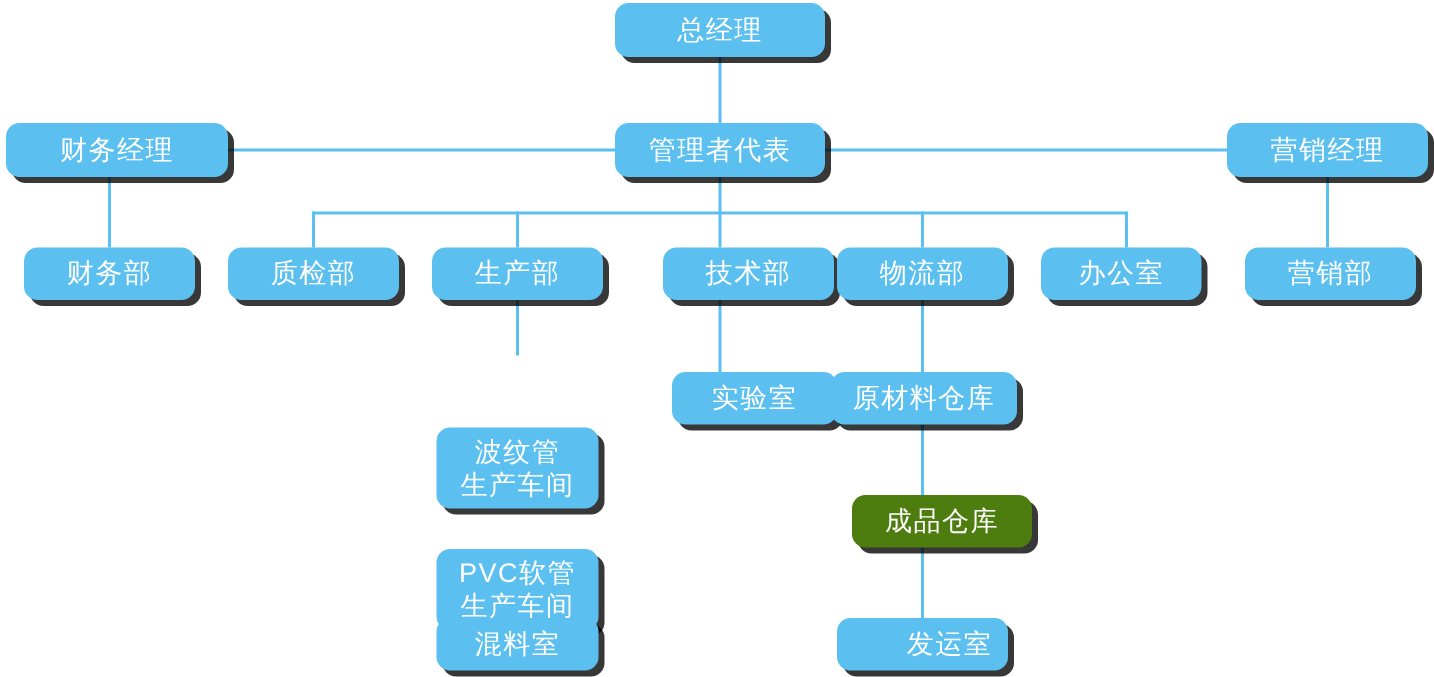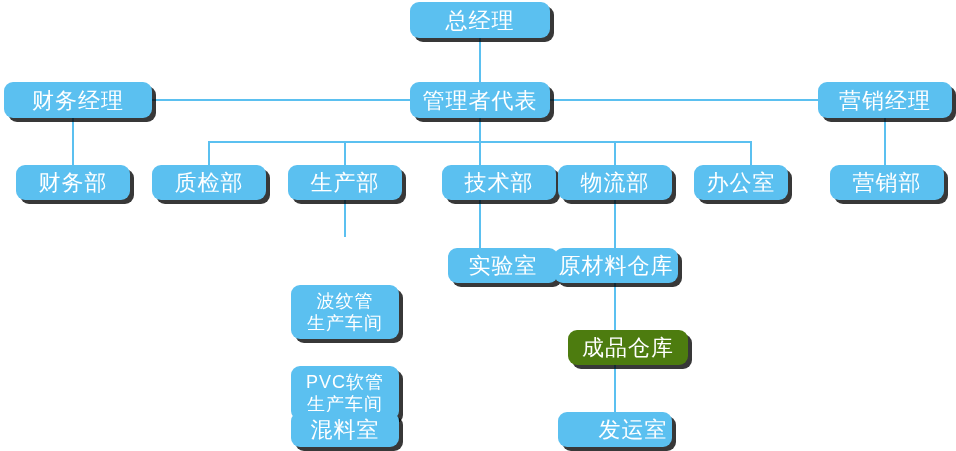--- a/index.html
+++ b/index.html
@@ -17,21 +17,21 @@
     position: relative;
     width: 956px;
     height: 451px;
   }
   .node {
     position: absolute;
     box-sizing: border-box;
     background: #5BC0F0;
     border-radius: 9px;
     color: #ffffff;
-    font-size: 22px;
+    font-size: 18px;
     line-height: 23px;
     display: flex;
     align-items: center;
     justify-content: center;
     text-align: center;
     box-shadow: 4px 4px 0 rgba(0,0,0,0.78);
     letter-spacing: 1px;
     z-index: 3;
     white-space: pre-line;
   }
@@ -75,21 +75,21 @@
   <div class="node" style="left: 410px; top: 2px; width: 140px; height: 36px; background: rgb(91, 192, 240); color: rgb(255, 255, 255);">总经理</div>
   <div class="node" style="left: 4px; top: 82px; width: 148px; height: 36px; background: rgb(91, 192, 240); color: rgb(255, 255, 255);">财务经理</div>
   <div class="node" style="left: 410px; top: 82px; width: 140px; height: 36px; background: rgb(91, 192, 240); color: rgb(255, 255, 255);">管理者代表</div>
   <div class="node" style="left: 16px; top: 165px; width: 114px; height: 35px; background: rgb(91, 192, 240); color: rgb(255, 255, 255);">财务部</div>
 
   <div class="node" style="left: 818px; top: 82px; width: 134px; height: 36px; background: rgb(91, 192, 240); color: rgb(255, 255, 255);">营销经理</div>
   <div class="node" style="left: 152px; top: 165px; width: 114px; height: 35px; background: rgb(91, 192, 240); color: rgb(255, 255, 255);">质检部</div>
   <div class="node" style="left: 288px; top: 165px; width: 114px; height: 35px; background: rgb(91, 192, 240); color: rgb(255, 255, 255);">生产部</div>
   <div class="node" style="left: 424px; top: 165px; width: 114px; height: 35px; background: rgb(91, 192, 240); color: rgb(255, 255, 255); margin-left: 18px;">技术部</div>
   <div class="node" style="left: 558px; top: 165px; width: 114px; height: 35px; background: rgb(91, 192, 240); color: rgb(255, 255, 255);">物流部</div>
-  <div class="node" style="left: 694px; top: 165px; width: 94px; height: 35px; background: rgb(91, 192, 240); color: rgb(255, 255, 255);">办公室</div>
+  <div class="node" style="left: 694px; top: 165px; width: 107px; height: 35px; background: rgb(91, 192, 240); color: rgb(255, 255, 255);">办公室</div>
   <div class="node" style="left: 830px; top: 165px; width: 114px; height: 35px; background: rgb(91, 192, 240); color: rgb(255, 255, 255);">营销部</div>
 
   <div class="node two-line" style="left: 291px; top: 237px; width: 108px; height: 54px; background: rgb(91, 192, 240); color: rgb(255, 255, 255);">波纹管
 生产车间</div>
   <div class="node two-line" style="left: 291px; top: 318px; width: 108px; height: 54px; background: rgb(91, 192, 240); color: rgb(255, 255, 255);">PVC软管
 生产车间</div>
   <div class="node" style="left: 291px; top: 412px; width: 108px; height: 35px; background: rgb(91, 192, 240); color: rgb(255, 255, 255);">混料室</div>
 
   <div class="node" style="left: 424px; top: 248px; width: 110px; height: 35px; background: rgb(91, 192, 240); color: rgb(255, 255, 255); margin-left: 24px;">实验室</div>
 

